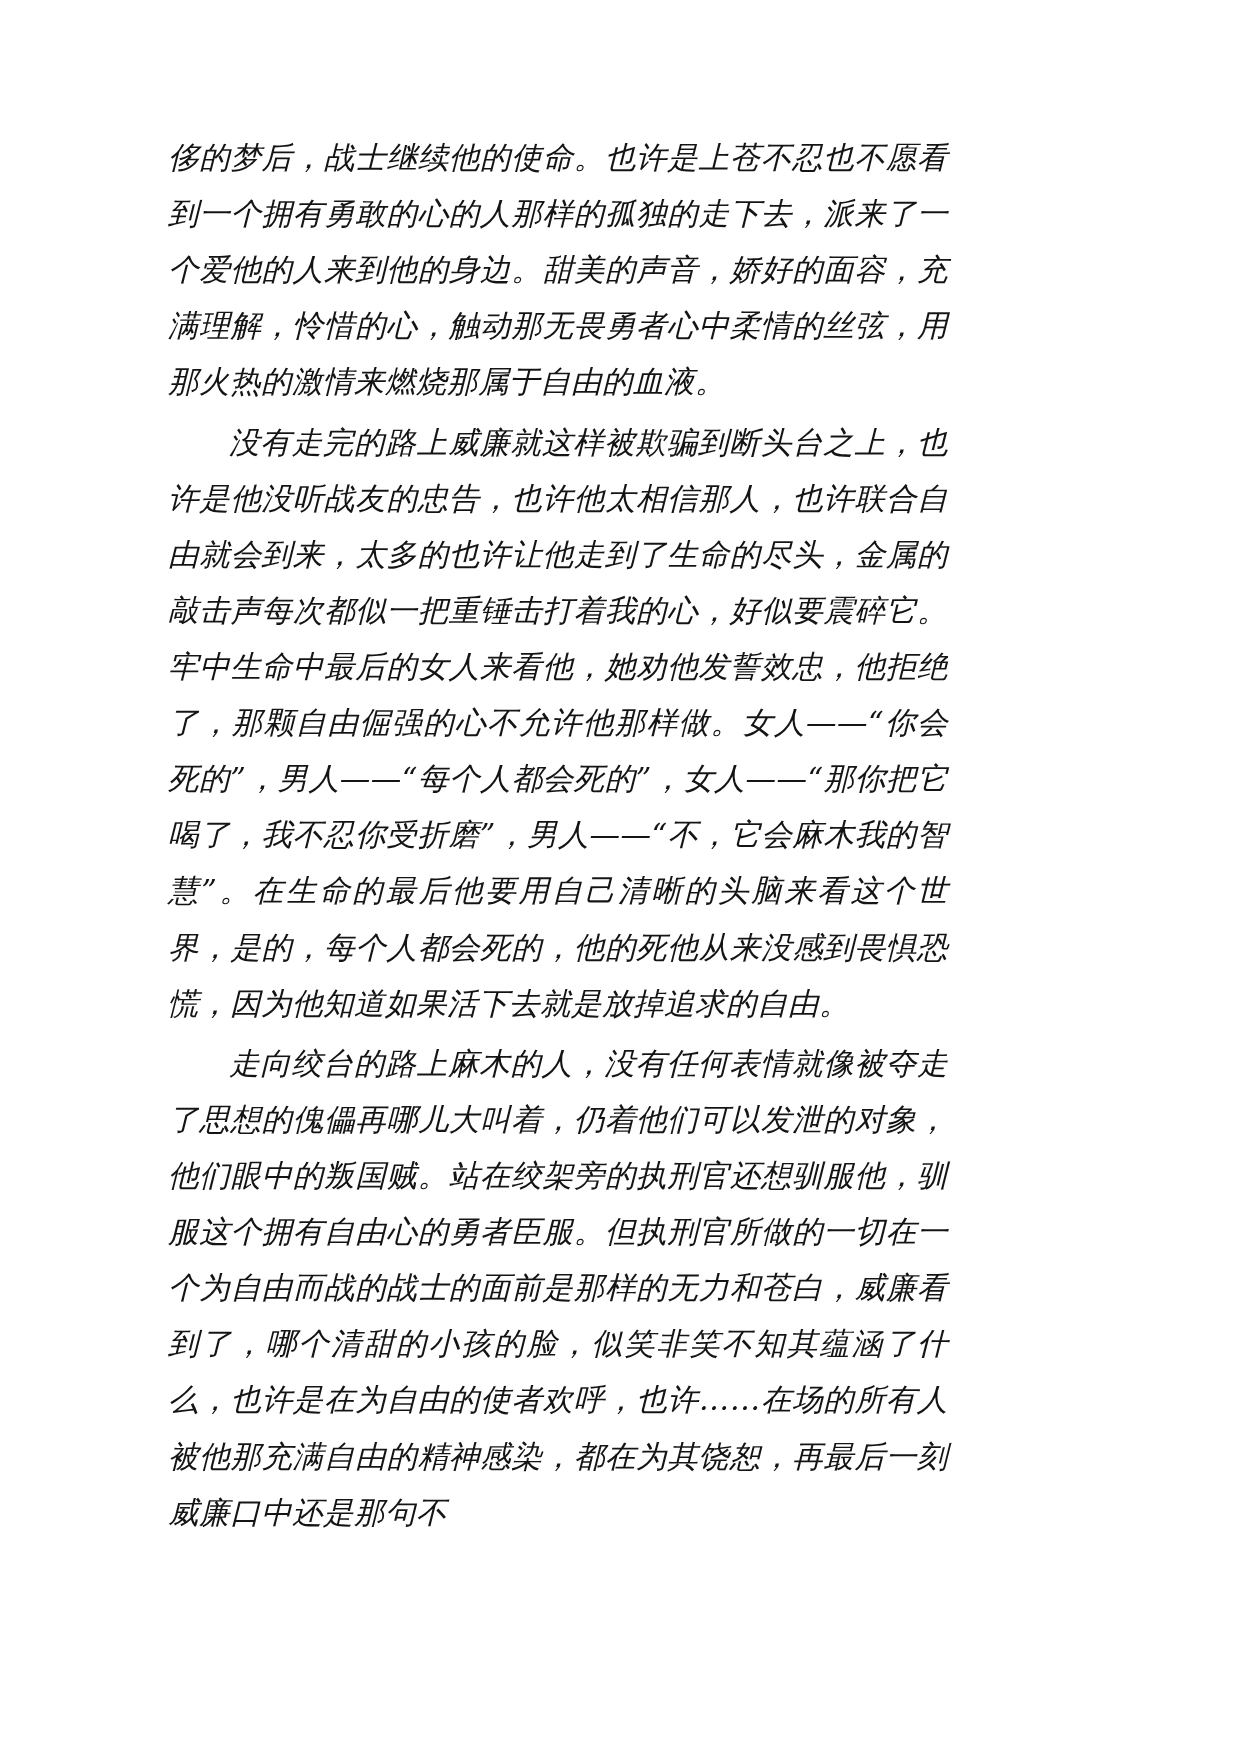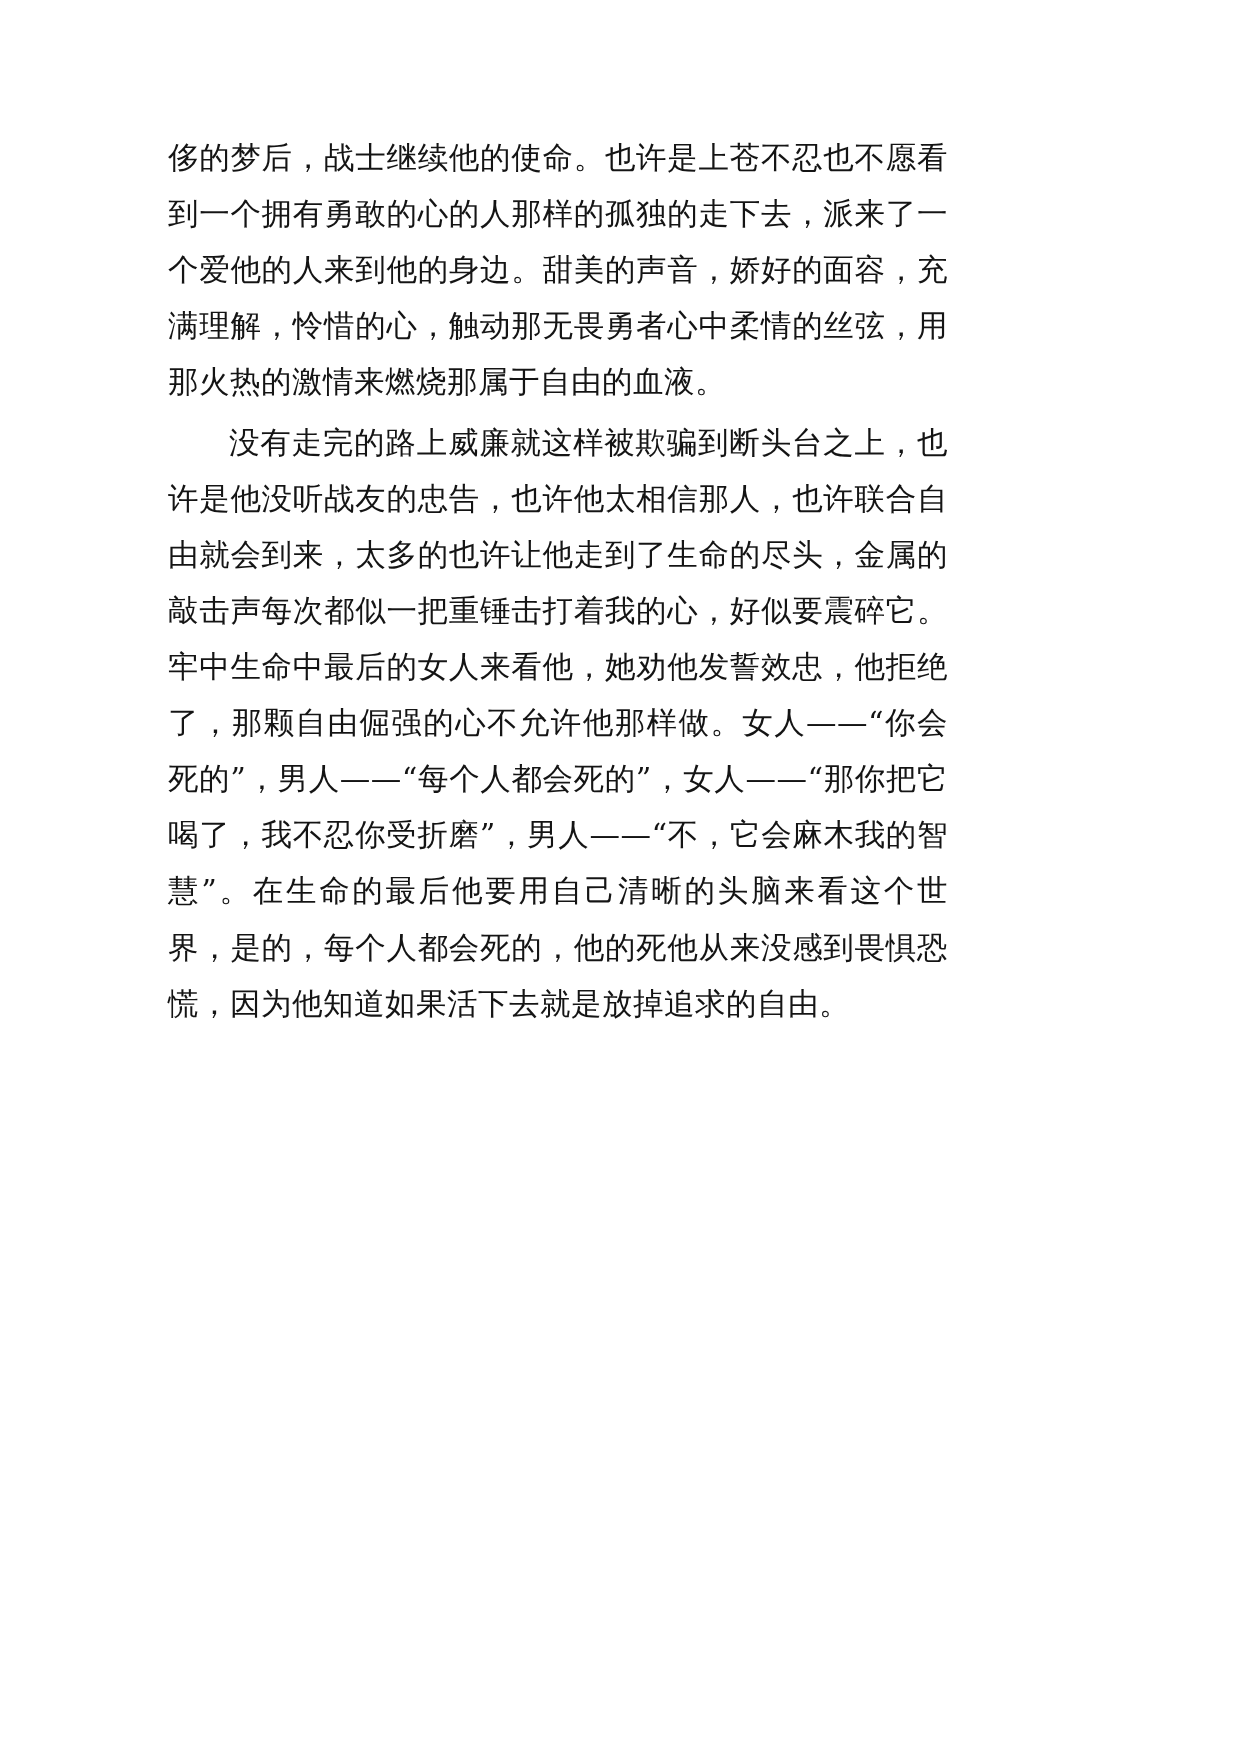--- a/index.html
+++ b/index.html
@@ -19,20 +19,21 @@
     height: 1754px;
     box-sizing: border-box;
     background: #ffffff;
     overflow: hidden;
   }
   .content {
     position: absolute;
     left: 168px;
     top: 130px;
     width: 780px;
+    font-style: italic;
   }
   .para {
     margin: 0 0 4px 0;
     font-size: 30.5px;
     line-height: 1.84;
     text-align: justify;
     text-justify: inter-ideograph;
     letter-spacing: 0.5px;
     color: #141414;
     font-family: "DejaVu Serif", serif;
@@ -41,14 +42,15 @@
     text-indent: 2em;
   }
 </style>
 </head>
 <body>
 
 <div class="page">
   <div class="content">
     <p class="para">侈的梦后，战士继续他的使命。也许是上苍不忍也不愿看到一个拥有勇敢的心的人那样的孤独的走下去，派来了一个爱他的人来到他的身边。甜美的声音，娇好的面容，充满理解，怜惜的心，触动那无畏勇者心中柔情的丝弦，用那火热的激情来燃烧那属于自由的血液。</p>
     <p class="para indent">没有走完的路上威廉就这样被欺骗到断头台之上，也许是他没听战友的忠告，也许他太相信那人，也许联合自由就会到来，太多的也许让他走到了生命的尽头，金属的敲击声每次都似一把重锤击打着我的心，好似要震碎它。牢中生命中最后的女人来看他，她劝他发誓效忠，他拒绝了，那颗自由倔强的心不允许他那样做。女人——“你会死的”，男人——“每个人都会死的”，女人——“那你把它喝了，我不忍你受折磨”，男人——“不，它会麻木我的智慧”。在生命的最后他要用自己清晰的头脑来看这个世界，是的，每个人都会死的，他的死他从来没感到畏惧恐慌，因为他知道如果活下去就是放掉追求的自由。</p>
+    <p class="para indent">走向绞台的路上麻木的人，没有任何表情就像被夺走了思想的傀儡再哪儿大叫着，仍着他们可以发泄的对象，他们眼中的叛国贼。站在绞架旁的执刑官还想驯服他，驯服这个拥有自由心的勇者臣服。但执刑官所做的一切在一个为自由而战的战士的面前是那样的无力和苍白，威廉看到了，哪个清甜的小孩的脸，似笑非笑不知其蕴涵了什么，也许是在为自由的使者欢呼，也许……在场的所有人被他那充满自由的精神感染，都在为其饶恕，再最后一刻威廉口中还是那句不</p>
   </div>
 </div>
 
 </body></html>

